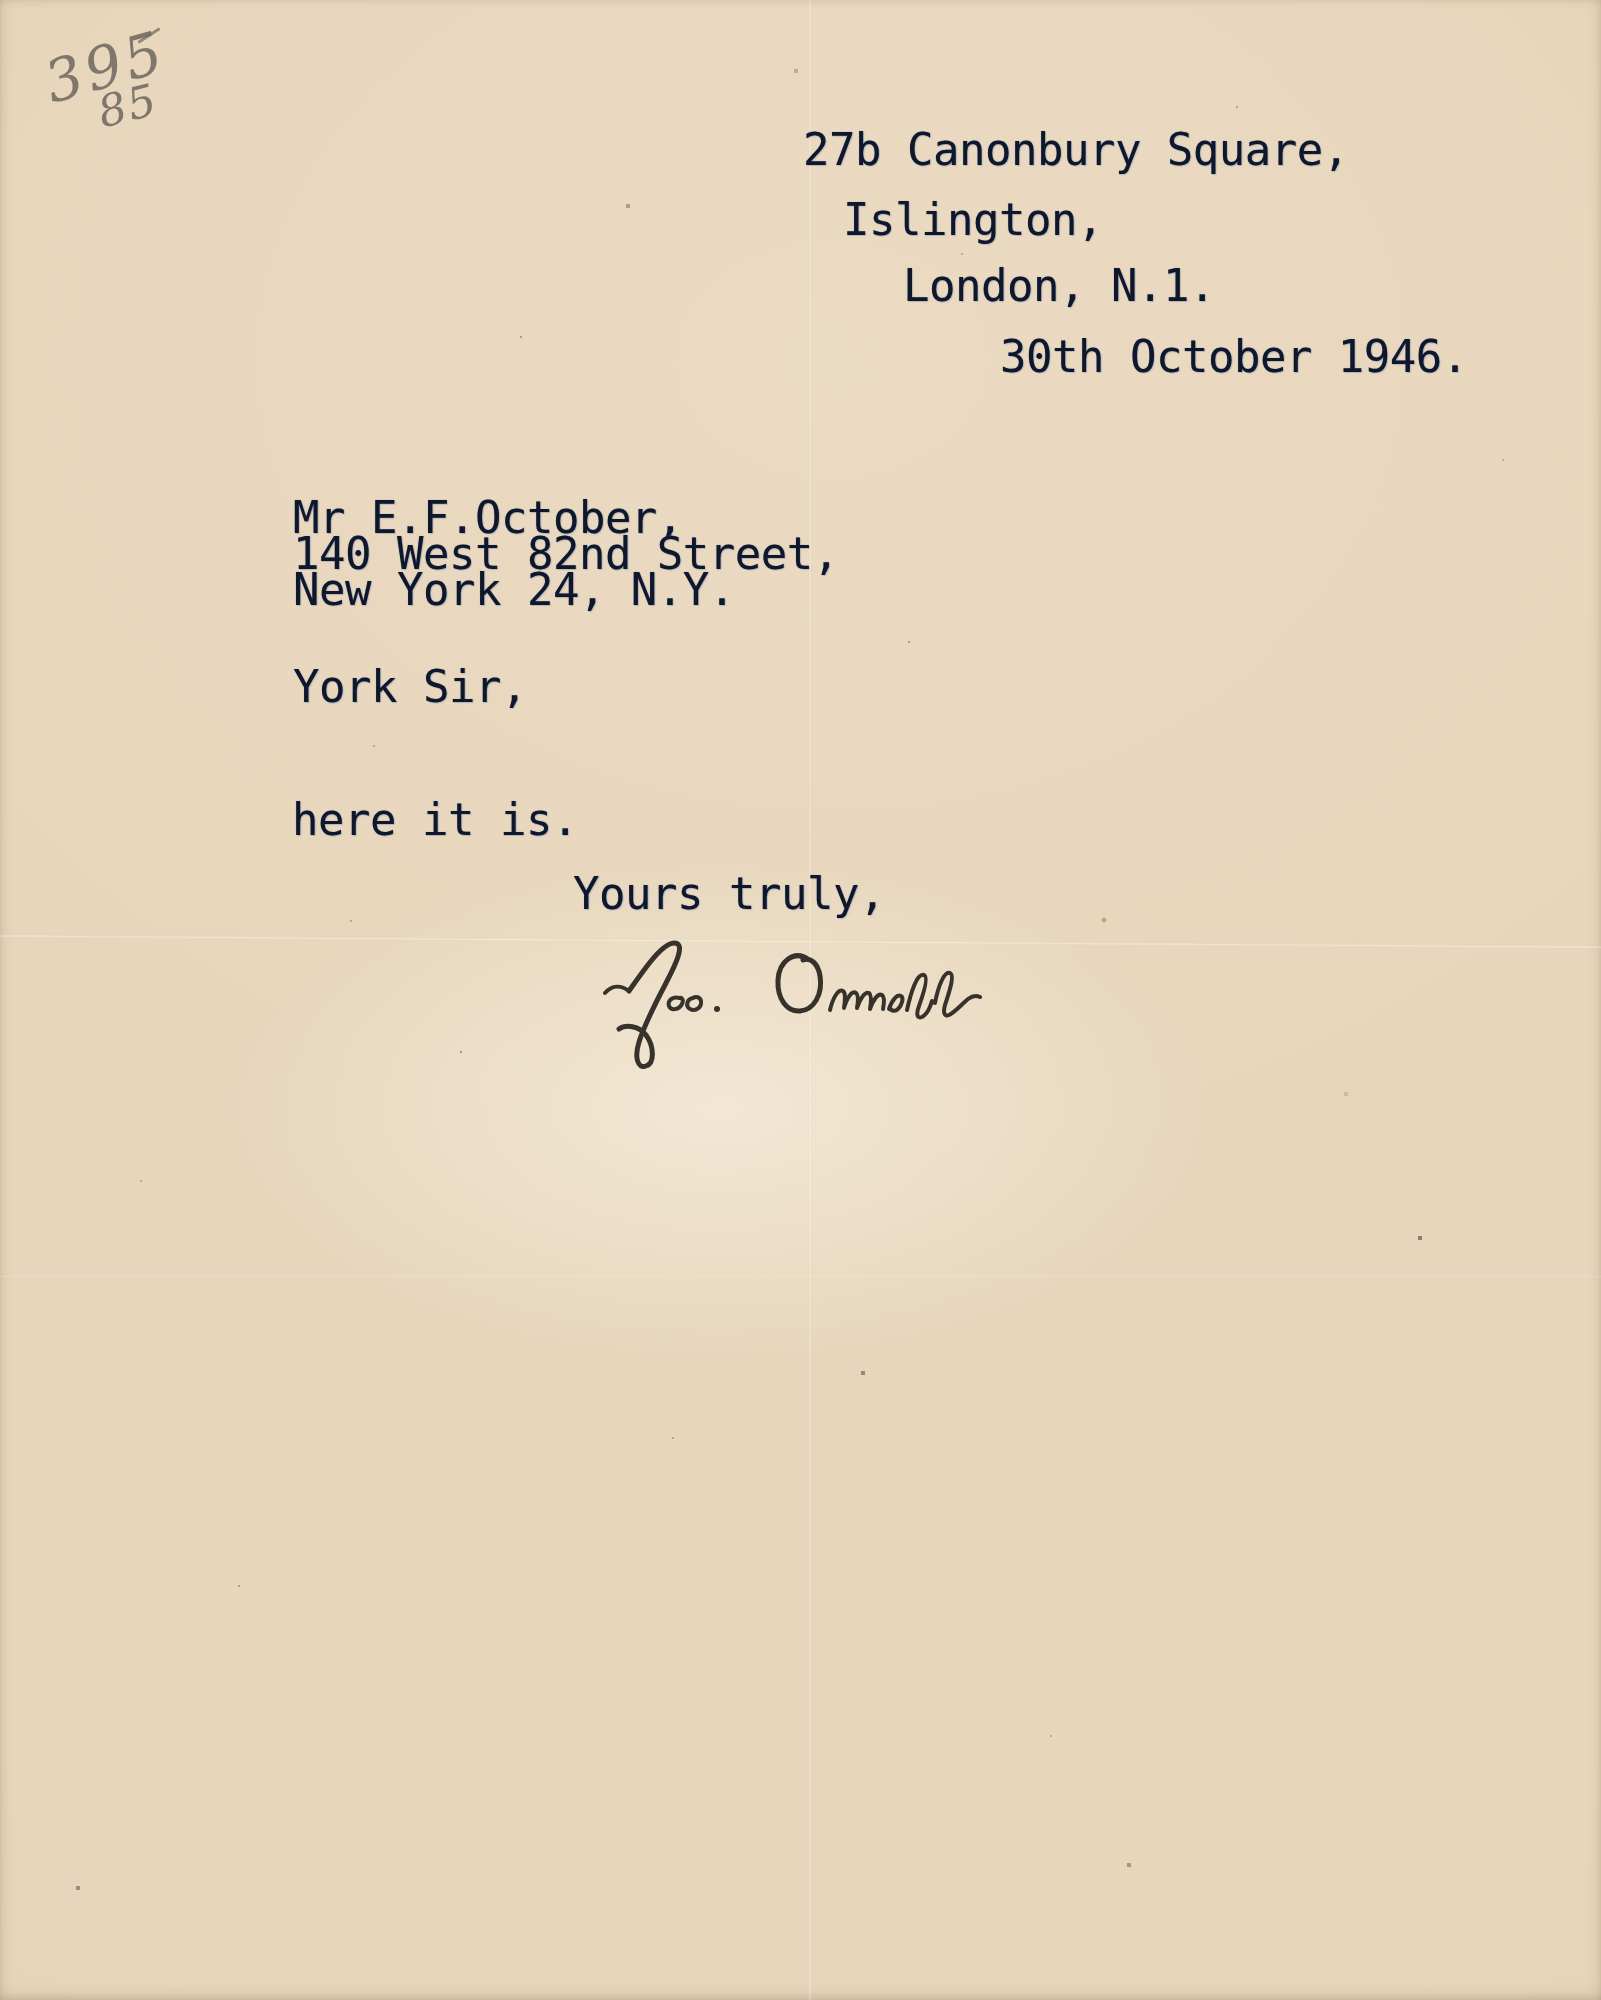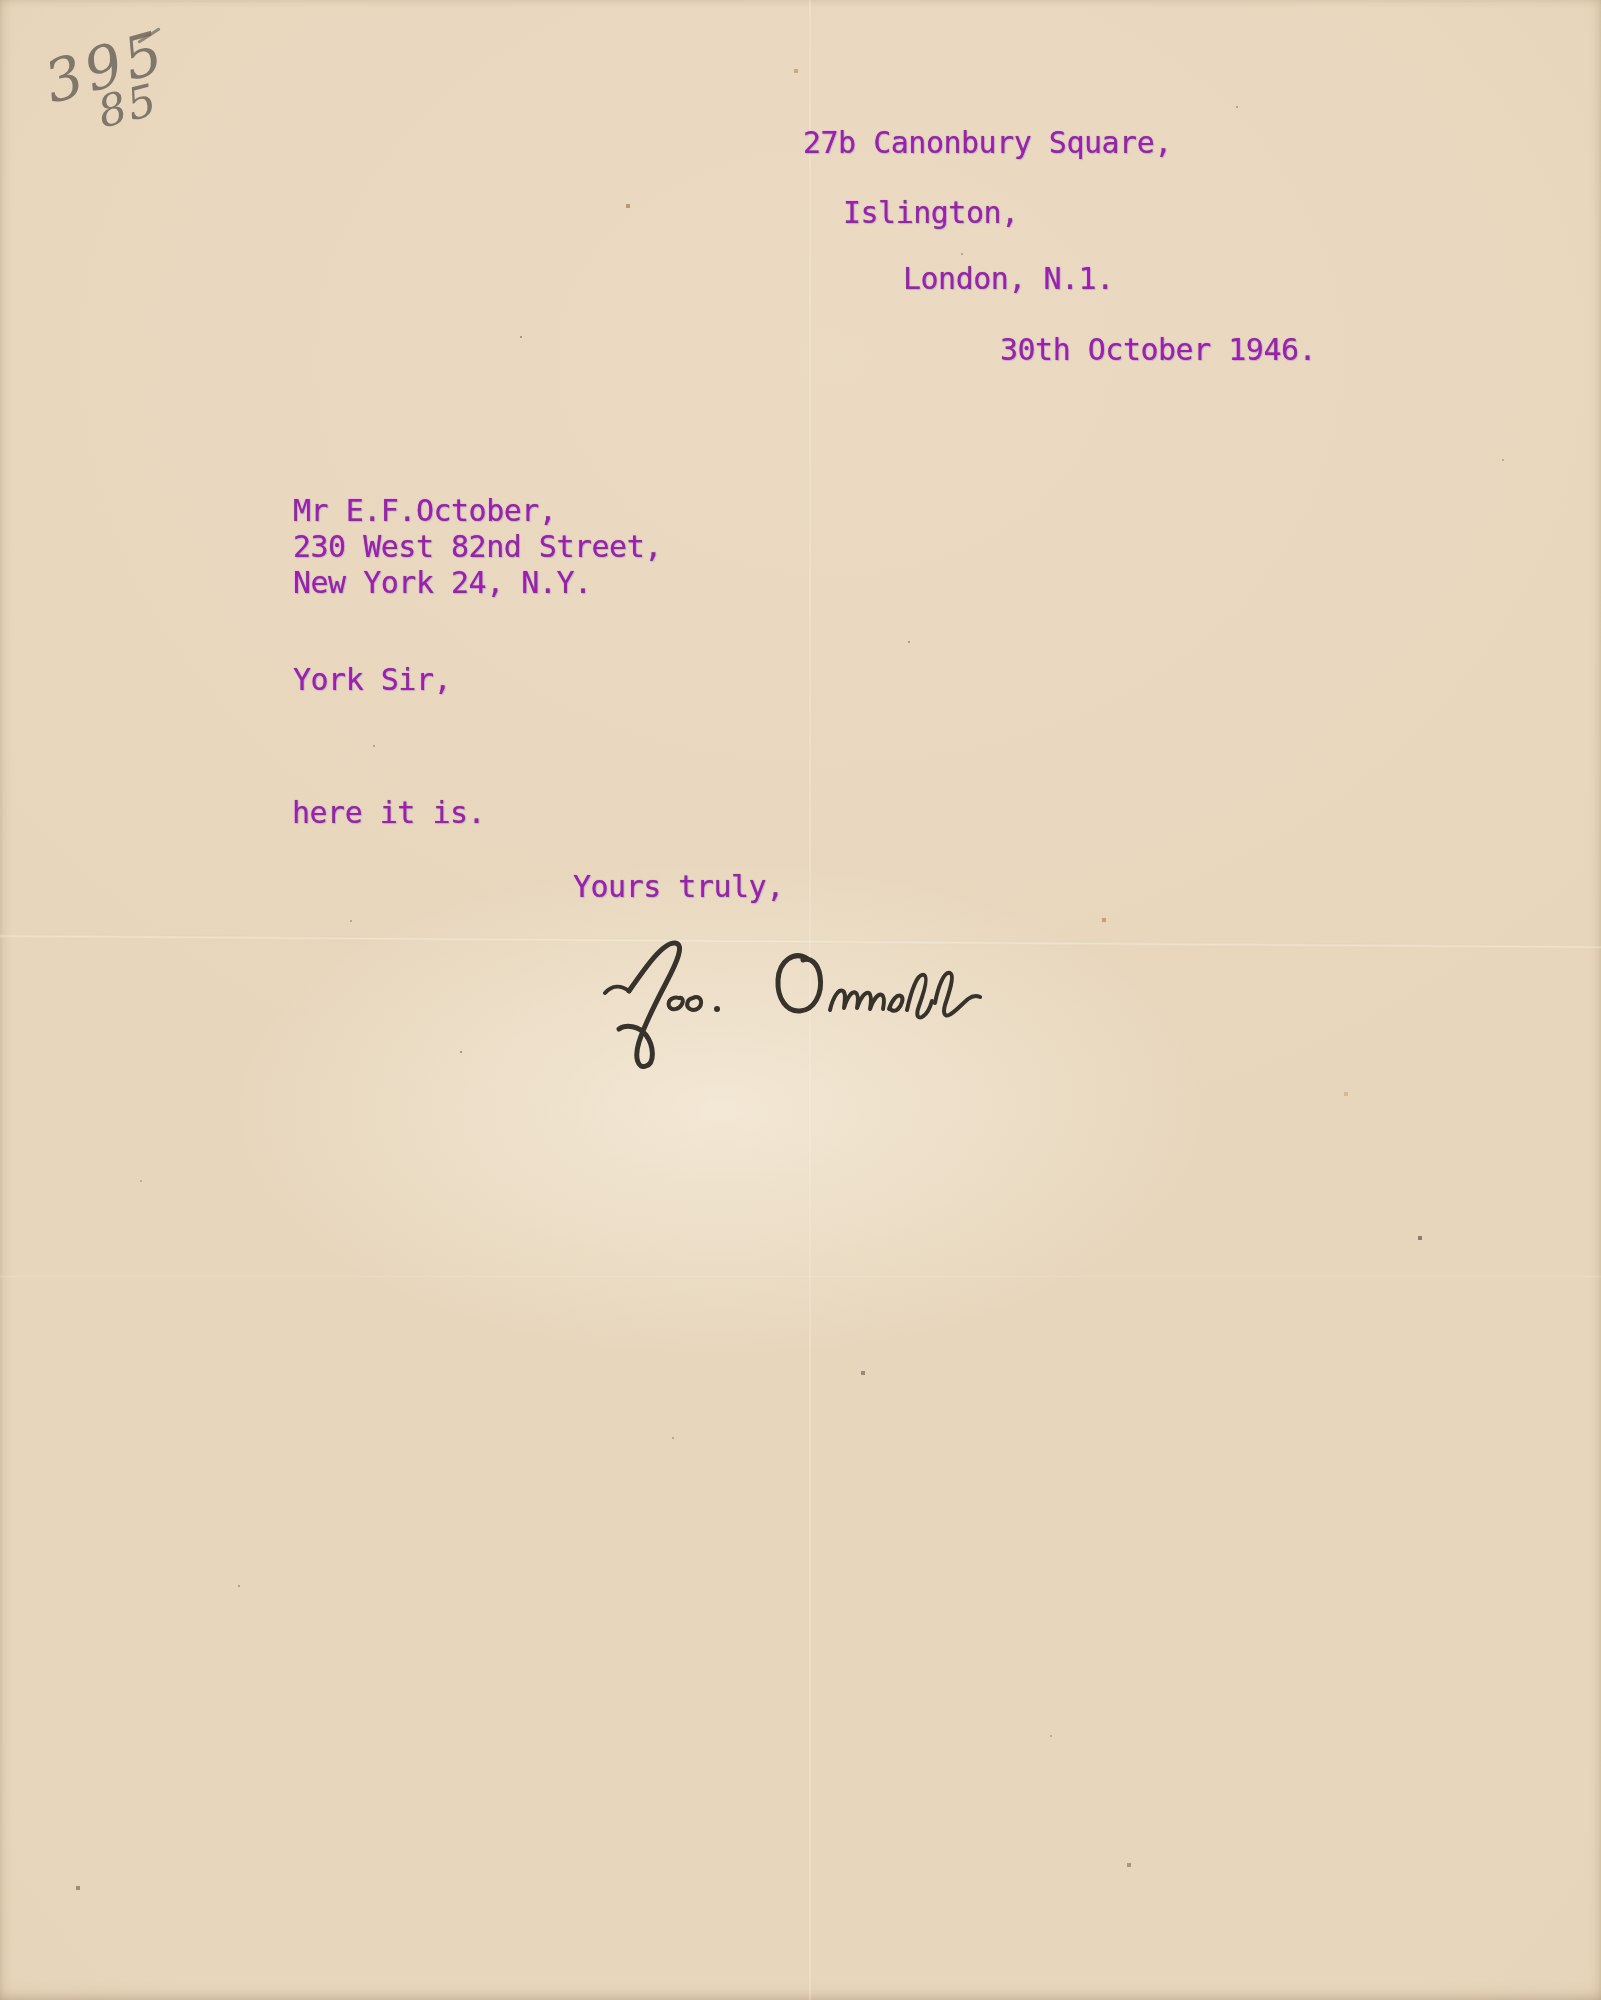--- a/index.html
+++ b/index.html
@@ -28,22 +28,22 @@
            627px 205px 0 1px rgba(150,85,50,.5), 795px 70px 0 1px rgba(160,110,70,.45),
            1103px 919px 1px 1px rgba(176,118,60,.6), 1419px 1237px 0 1px rgba(60,55,48,.55),
            862px 1372px 0 1px rgba(70,62,52,.5), 1128px 1864px 0 1px rgba(107,91,67,.5),
            460px 1051px 0 0 rgba(91,82,71,.5), 238px 1585px 0 0 rgba(138,106,69,.5),
            77px 1887px 0 1px rgba(77,69,59,.5), 1502px 459px 0 0 rgba(161,112,63,.45),
            1236px 106px 0 0 rgba(151,102,61,.5), 350px 920px 0 0 rgba(141,107,71,.45),
            672px 1437px 0 0 rgba(122,90,59,.4), 1050px 1735px 0 0 rgba(138,106,69,.4),
            140px 1180px 0 0 rgba(154,120,80,.45), 908px 641px 0 0 rgba(139,93,53,.5),
            373px 745px 0 0 rgba(120,110,130,.5), 1345px 1093px 0 1px rgba(190,140,80,.4),
            520px 336px 0 0 rgba(102,89,74,.5), 961px 253px 0 0 rgba(150,85,50,.4);}
-  .typed{position:absolute;font-size:30px;line-height:1;letter-spacing:-.5px;
-         color:#a21caf;white-space:pre;
+  .typed{position:absolute;font-size:44px;line-height:1;letter-spacing:-.5px;
+         color:#0f172a;white-space:pre;
          text-shadow:0 0 1px rgba(76,104,163,.75), 1px 1px 1px rgba(76,104,163,.25);}
   .pencil{position:absolute;font-family:"DejaVu Serif",serif;font-style:italic;
          color:#6e675e;opacity:.85;line-height:1;}
   .pencil-num{left:44px;top:38px;font-size:58px;letter-spacing:4px;transform:rotate(-16deg);}
   .pencil-sub{left:98px;top:84px;font-size:44px;letter-spacing:2px;transform:rotate(-14deg);}
   .pencil-tick{position:absolute;left:136px;top:34px;width:26px;height:3px;border-radius:2px;
          background:#6e675e;opacity:.7;transform:rotate(-33deg);}
   .sig{position:absolute;left:595px;top:930px;width:400px;height:155px;opacity:.93;}
 </style>
 </head>
@@ -60,21 +60,21 @@
   <div class="pencil pencil-num">395</div>
   <div class="pencil-tick"></div>
   <div class="pencil pencil-sub">85</div>
 
   <div class="typed" style="left:803px;top:128px;">27b Canonbury Square,</div>
   <div class="typed" style="left:843px;top:198px;">Islington,</div>
   <div class="typed" style="left:903px;top:264px;">London, N.1.</div>
   <div class="typed" style="left:1000px;top:335px;">30th October 1946.</div>
 
   <div class="typed" style="left:293px;top:496px;">Mr E.F.October,</div>
-  <div class="typed" style="left:293px;top:532px;">230 West 82nd Street,</div>
+  <div class="typed" style="left:293px;top:532px;">140 West 82nd Street,</div>
   <div class="typed" style="left:293px;top:568px;">New York 24, N.Y.</div>
 
   <div class="typed" style="left:293px;top:665px;">York Sir,</div>
   <div class="typed" style="left:292px;top:798px;">here it is.</div>
   <div class="typed" style="left:573px;top:872px;">Yours truly,</div>
 
   <svg class="sig" viewBox="0 0 400 155">
     <title>Geo. Orwell</title>
     <g stroke="#2a2620" fill="none" stroke-linecap="round" stroke-linejoin="round">
       <path stroke-width="4" d="M10,63 C17,55 26,55 34,61"></path>

